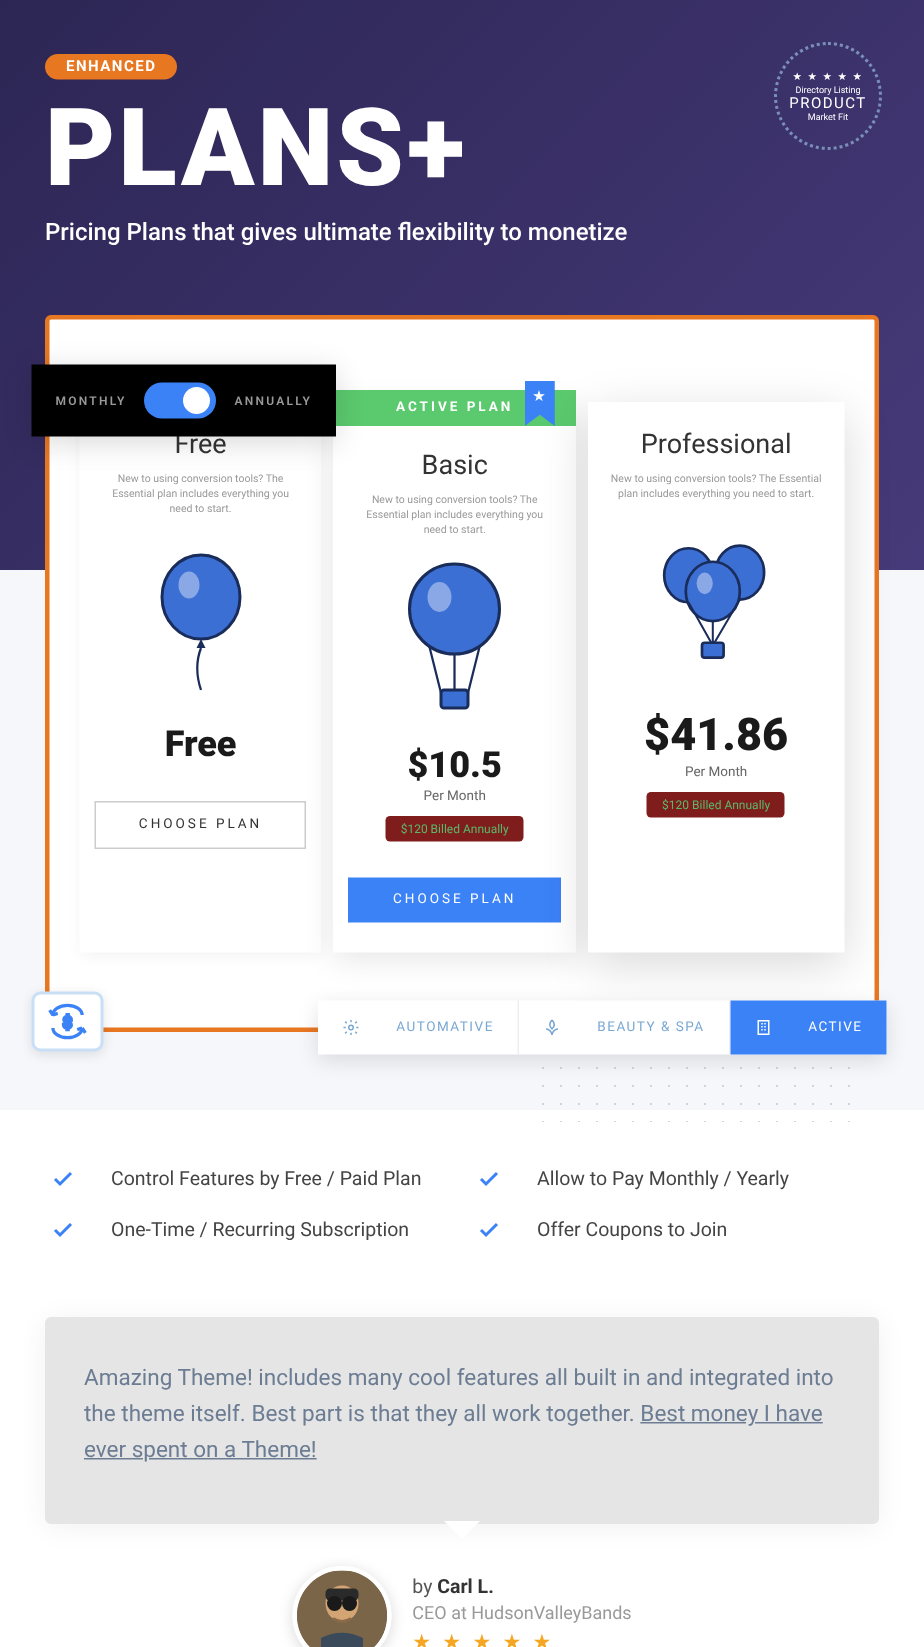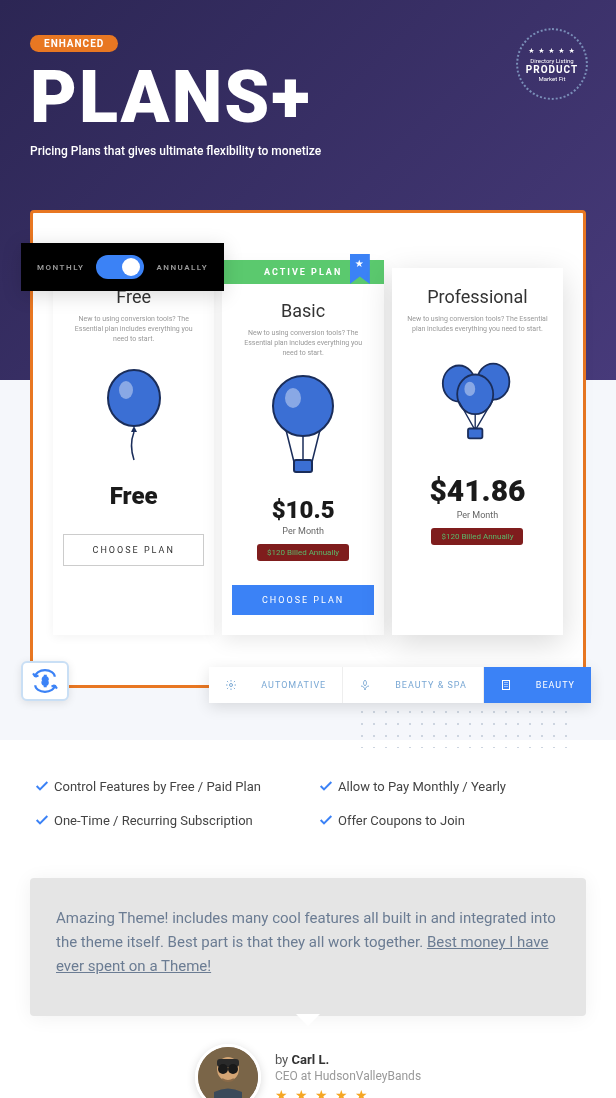--- a/index.html
+++ b/index.html
@@ -1,24 +1,24 @@
 <!DOCTYPE html>
 <html><head>
 <meta charset="utf-8">
 <style>
 *{margin:0;padding:0;box-sizing:border-box;font-family:-apple-system,BlinkMacSystemFont,"Segoe UI",Roboto,sans-serif}
 body{width:616px;background:#fff;overflow-x:hidden}
 .hero{background:linear-gradient(135deg,#2c2654 0%,#473a7a 100%);padding:32px 30px 0;position:relative;height:380px}
 .badge-enhanced{background:#e87722;color:#fff;font-size:10px;font-weight:700;letter-spacing:1px;padding:3px 14px;border-radius:12px;display:inline-block}
 .plans-title{color:#fff;font-size:72px;font-weight:900;letter-spacing:2px;margin-top:10px;line-height:1}
-.plans-sub{color:#fff;font-size:12px;margin-top:10px;font-weight:500}
+.plans-sub{color:#fff;font-size:16px;margin-top:10px;font-weight:500}
 .product-seal{position:absolute;top:28px;right:28px;width:72px;height:72px;border-radius:50%;display:flex;flex-direction:column;align-items:center;justify-content:center;color:#fff;border:2px dotted #7a8fb8}
 .product-seal .stars{font-size:7px;letter-spacing:1px;color:#fff}
 .product-seal .line1{font-size:6px;margin-top:2px}
-.product-seal .line2{font-size:10px;font-weight:700;letter-spacing:1px}
+.product-seal .line2{font-size:10px;font-weight:400;letter-spacing:1px}
 .product-seal .line3{font-size:6px}
 .showcase-wrap{position:relative;margin:-170px 30px 0;z-index:5}
 .showcase{background:#fff;border:3px solid #e87722;border-radius:4px;padding:55px 20px 50px;position:relative}
 .toggle-box{position:absolute;top:30px;left:-12px;background:#000000;padding:12px 16px;box-shadow:0 4px 20px rgba(0,0,0,0.15);display:flex;align-items:center;gap:12px;z-index:10}
 .toggle-label{font-size:8px;letter-spacing:1.5px;color:#999;font-weight:600}
 .toggle-switch{width:48px;height:24px;background:#3b82f6;border-radius:12px;position:relative}
 .toggle-knob{width:18px;height:18px;background:#fff;border-radius:50%;position:absolute;top:3px;left:26px}
 .plans-row{display:flex;gap:8px;justify-content:center}
 .plan-card{background:#fff;width:165px;text-align:center;padding:18px 10px 20px;box-shadow:0 2px 10px rgba(0,0,0,0.05);position:relative}
 .plan-card.basic{box-shadow:0 4px 20px rgba(0,0,0,0.1)}
@@ -39,21 +39,21 @@
 .plan-btn.filled{background:#3b82f6;color:#fff}
 .sync-icon{position:absolute;bottom:-16px;left:-12px;width:48px;height:40px;background:#fff;border:2px solid #c9dff5;border-radius:6px;display:flex;align-items:center;justify-content:center;box-shadow:0 2px 8px rgba(0,0,0,0.1)}
 .sync-icon svg{width:26px;height:26px}
 .cat-tabs{position:absolute;bottom:-18px;right:-8px;background:#fff;display:flex;box-shadow:0 4px 15px rgba(0,0,0,0.12);z-index:10}
 .cat-tab{padding:12px 16px;font-size:9px;letter-spacing:1px;color:#7aa8d4;display:flex;align-items:center;gap:24px;border-right:1px solid #eee}
 .cat-tab:last-child{border-right:none}
 .cat-tab.active{background:#3b82f6;color:#fff}
 .cat-tab svg{width:12px;height:12px}
 .dots-bg{position:absolute;right:10px;bottom:-60px;width:220px;height:90px;background-image:radial-gradient(#cdd5e0 1px,transparent 1px);background-size:12px 12px;z-index:-1}
 .features{margin:90px 34px 0;display:grid;grid-template-columns:1fr 1fr;gap:18px 20px}
-.feature{display:flex;align-items:center;gap:4px}
+.feature{display:flex;align-items:center;gap:24px}
 .feature svg{width:16px;height:16px;flex-shrink:0}
 .feature span{font-size:13px;color:#444}
 .testimonial{margin:50px 30px 0;background:#e5e5e5;border-radius:4px;padding:28px 26px 38px;box-shadow:0 2px 20px rgba(0,0,0,0.06);position:relative}
 .testimonial::after{content:"";position:absolute;bottom:-10px;left:50%;transform:translateX(-50%);width:0;height:0;border-left:12px solid transparent;border-right:12px solid transparent;border-top:12px solid #fff}
 .testimonial p{font-size:15px;color:#6b7c93;line-height:1.6}
 .testimonial .highlight{text-decoration:underline}
 .author{display:flex;align-items:center;justify-content:center;gap:14px;margin-top:28px;padding-bottom:30px}
 .avatar{width:66px;height:66px;border-radius:50%;border:3px solid #fff;box-shadow:0 2px 10px rgba(0,0,0,0.15);background:linear-gradient(135deg,#8a7355 0%,#5a4a3a 100%);display:flex;align-items:center;justify-content:center;overflow:hidden}
 .avatar svg{width:60px;height:60px}
 .author-info{text-align:left}
@@ -168,21 +168,21 @@
         <svg viewBox="0 0 24 24" fill="none" stroke="currentColor" stroke-width="2">
             <path d="M12 2 C8 6 8 10 12 14 C16 10 16 6 12 2 M4 14 C8 14 12 18 12 22 C12 18 16 14 20 14"></path>
           </svg>
         <span>BEAUTY &amp; SPA</span>
       </div>
       <div class="cat-tab active">
         <svg viewBox="0 0 24 24" fill="none" stroke="currentColor" stroke-width="2">
             <rect x="5" y="3" width="14" height="18"></rect>
             <path d="M9 7h2M13 7h2M9 11h2M13 11h2M9 15h2M13 15h2"></path>
           </svg>
-        <span>BEAUTY</span>
+        <span>ACTIVE</span>
       </div>
     </div>
 
   </div>
   <div class="dots-bg"></div>
 </div>
 
 <div class="features">
   <div class="feature">
     <svg viewBox="0 0 24 24" fill="none" stroke="#3b82f6" stroke-width="3">

